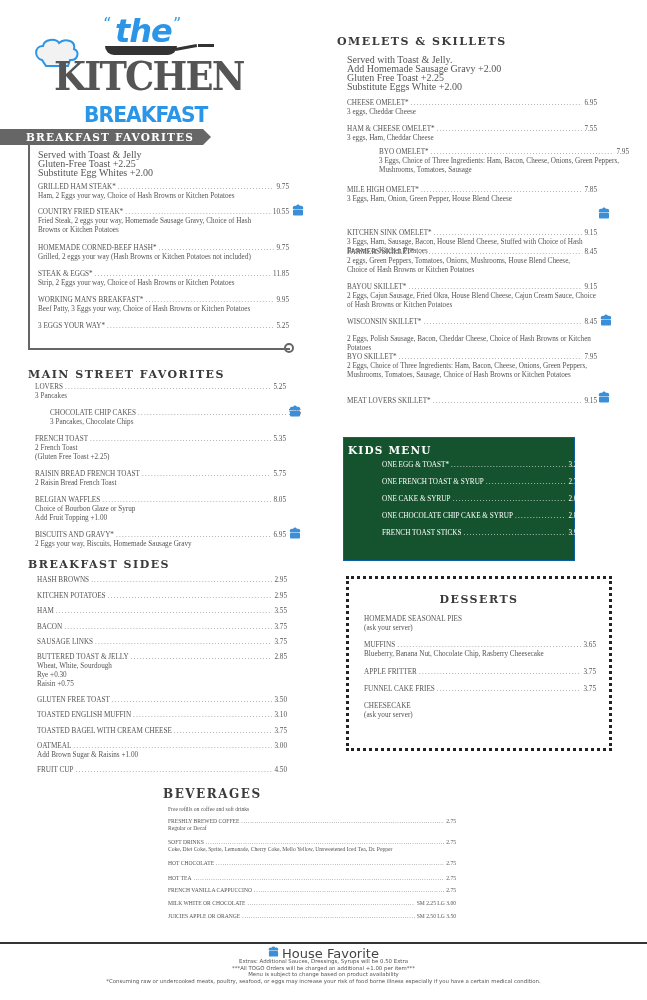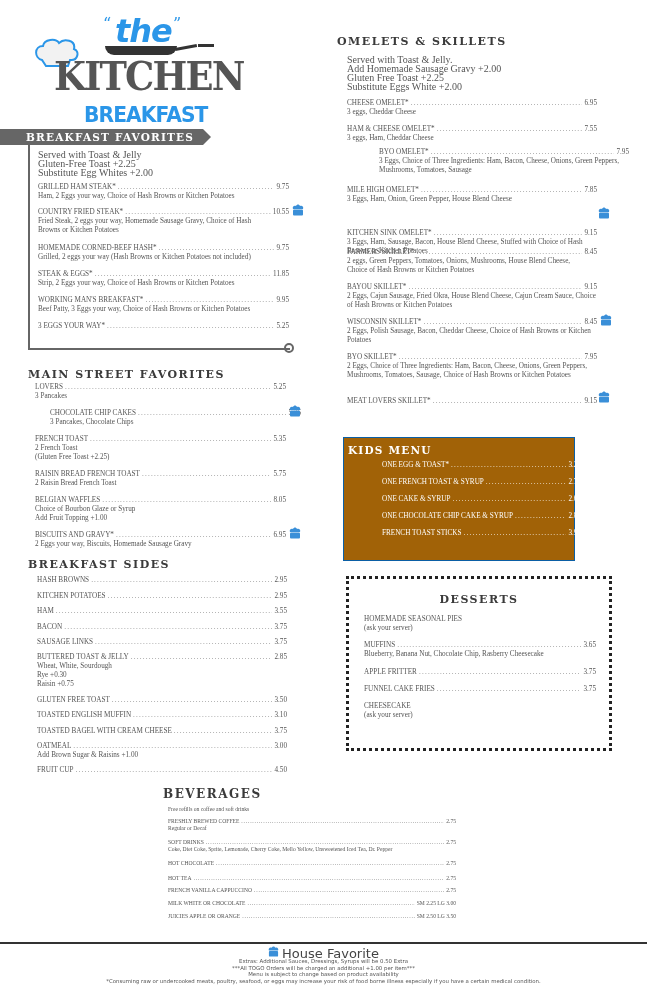--- a/index.html
+++ b/index.html
@@ -35,21 +35,21 @@
   .item-row { display: flex; align-items: baseline; width: 100%; line-height: 9px; }
   .item-name { white-space: nowrap; text-transform: none; }
   .item-dots { flex: 1; overflow: hidden; white-space: nowrap; color: #777; margin: 0 2px; letter-spacing: 1.2px; }
   .item-dots::before { content: ". . . . . . . . . . . . . . . . . . . . . . . . . . . . . . . . . . . . . . . . . . . . . . . . . . . . . . . . . . . . . . . . . . . . . . . . . . . . . . . . . . . . . . . . . . . . . . . . . . . . . . . . . . . . . . . . . . . . . . . . . . . . . . . ."; letter-spacing: -0.3px; }
   .item-price { white-space: nowrap; }
   .item-desc { line-height: 9px; }
 
   .fav-icon { position: absolute; width: 12px; height: 12px; }
 
   
-  .kids { left: 343px; top: 437px; width: 232px; height: 124px; background: #a16207; border: 1px solid #0b5fa5; }
+  .kids { left: 343px; top: 437px; width: 232px; height: 124px; background: #14532d; border: 1px solid #0b5fa5; }
   .kids-title { position: absolute; left: 4px; top: 6px; font-family: "DejaVu Serif", serif; font-weight: bold; font-size: 10.5px; letter-spacing: 1.2px; color: #fff; }
   .kids .item { color: #fff; padding-left: 24px; }
   .kids .item-dots { color: #fff; }
 
   
   .desserts { left: 346px; top: 576px; width: 266px; height: 175px; border: 3px dotted #222; }
   .desserts-title { position: absolute; left: 0; top: 14px; width: 100%; text-align: center; }
 
   
   .footer-line { left: 0; top: 942px; width: 647px; height: 2px; background: #333; }
@@ -333,21 +333,21 @@
       <span class="item-price">9.15</span>
     </div>
   <div class="item-desc" style="width:250px;">2 Eggs, Cajun Sausage, Fried Okra, House Blend Cheese, Cajun Cream Sauce, Choice of Hash Browns or Kitchen Potatoes</div>
 </div>
 <div class="item" style="left:347px; top:318px; width:250px;">
   <div class="item-row">
       <span class="item-name">WISCONSIN SKILLET*</span>
       <span class="item-dots"></span>
       <span class="item-price">8.45</span>
     </div>
-  <div class="item-desc" style="width:245px;">2 Eggs, Polish Sausage, Bacon, Cheddar Cheese, Choice of Hash Browns or Kitchen Potatoes</div>
+  <div class="item-desc" style="width:245px;margin-top:8px;">2 Eggs, Polish Sausage, Bacon, Cheddar Cheese, Choice of Hash Browns or Kitchen Potatoes</div>
 </div>
 <div class="item" style="left:347px; top:353px; width:250px;">
   <div class="item-row">
       <span class="item-name">BYO SKILLET*</span>
       <span class="item-dots"></span>
       <span class="item-price">7.95</span>
     </div>
   <div class="item-desc" style="width:250px;">2 Eggs, Choice of Three Ingredients: Ham, Bacon, Cheese, Onions, Green Peppers, Mushrooms, Tomatoes, Sausage, Choice of Hash Browns or Kitchen Potatoes</div>
 </div>
 <div class="item" style="left:347px; top:397px; width:250px;">

